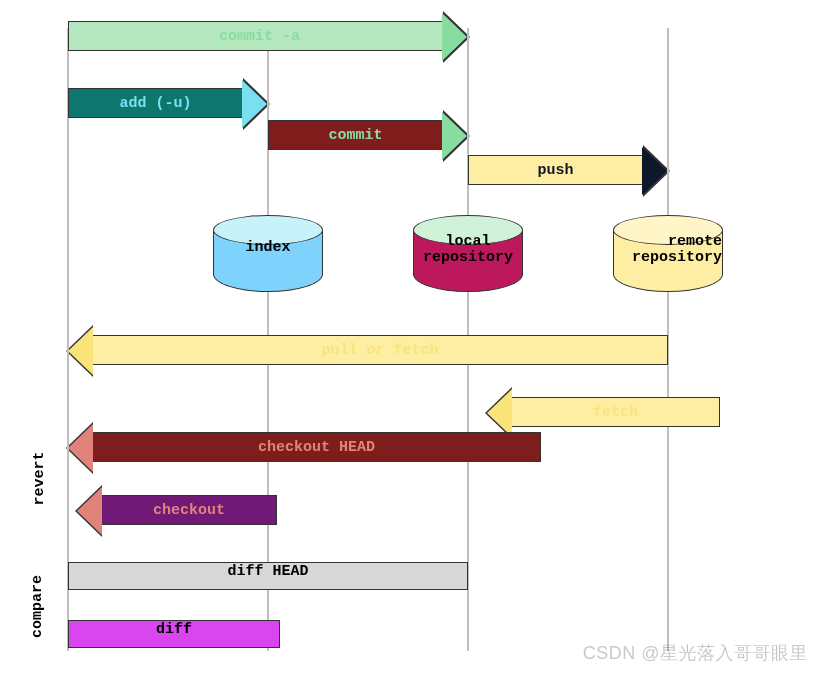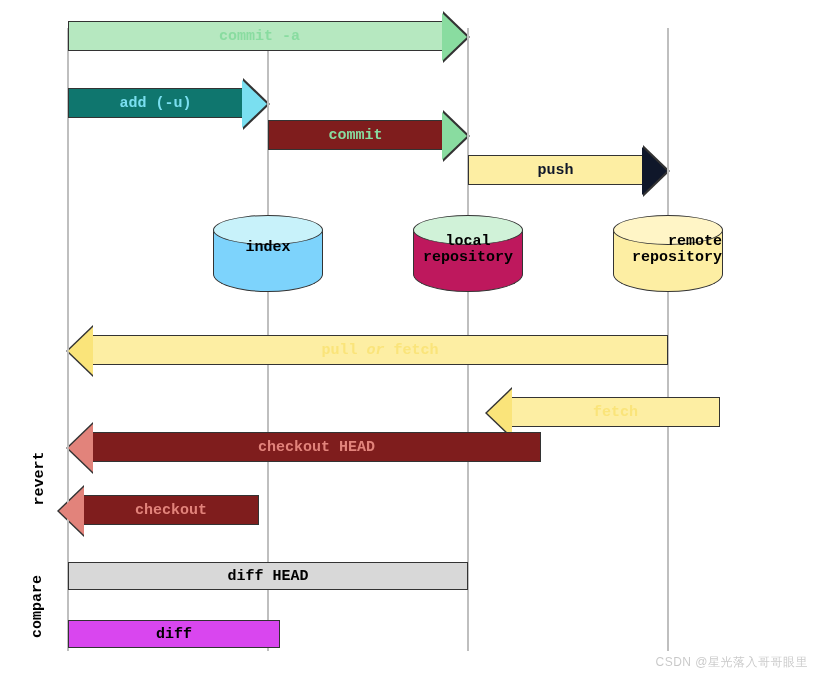--- a/index.html
+++ b/index.html
@@ -103,36 +103,35 @@
     border-right: 27px solid #333;
     z-index: -1;
   }
   .arrow span { font-family: "Courier New", monospace; font-weight: bold; }
   .arrow .it { font-style: italic; font-weight: bold; }
   .box {
     position: absolute;
     height: 28px;
     border: 1.5px solid #333;
     display: flex;
-    align-items: center;
     justify-content: center;
   }
   .vlabel {
     position: absolute;
     transform: rotate(-90deg);
     transform-origin: center;
     font-weight: bold;
   }
   .watermark {
     position: absolute;
     right: 14px;
-    bottom: 4px;
+    bottom: 10px;
     font-family: Arial, sans-serif;
     font-weight: normal;
-    font-size: 12px;
+    font-size: 18px;
     color: rgba(0,0,0,0.22);
     letter-spacing: 0.5px;
   }
 </style>
 </head>
 <body>
 
 <div class="canvas">
 
   <div class="vline" style="left:67px"></div>
@@ -185,21 +184,21 @@
   </div>
 
   <div class="arrow left" style="left:493px; width:208px; top:397px; background:#fdeea3; color:#fae47a; border-left:none;margin-left:19px;">
     <span>fetch</span>
   </div>
 
   <div class="arrow left" style="left:93px; width:448px; top:432px; background:#7f1d1d; color:#e2837b; border-left:none;">
     <span>checkout HEAD</span>
   </div>
 
-  <div class="arrow left" style="left:84px; width:175px; top:495px; background:#7f1d1d; color:#e2837b; border-left:none;">
+  <div class="arrow left" style="left:102px; width:175px; top:495px; background:#701a75; color:#e2837b; border-left:none;">
     <span>checkout</span>
   </div>
 
   <div class="box" style="left:68px; width:400px; top:562px; background:#d8d8d8;">
     <span>diff HEAD</span>
   </div>
 
   <div class="box" style="left:68px; width:212px; top:620px; background:#d946ef;">
     <span>diff</span>
   </div>

